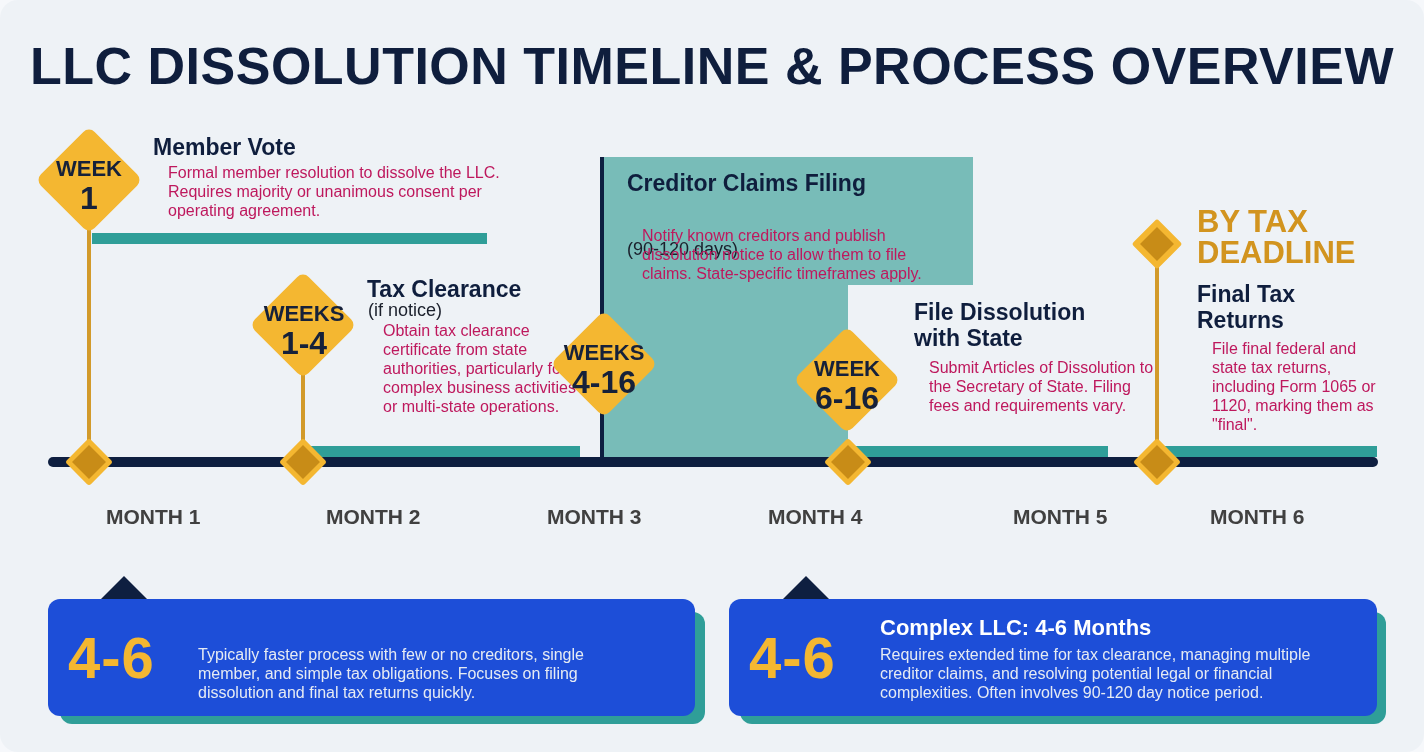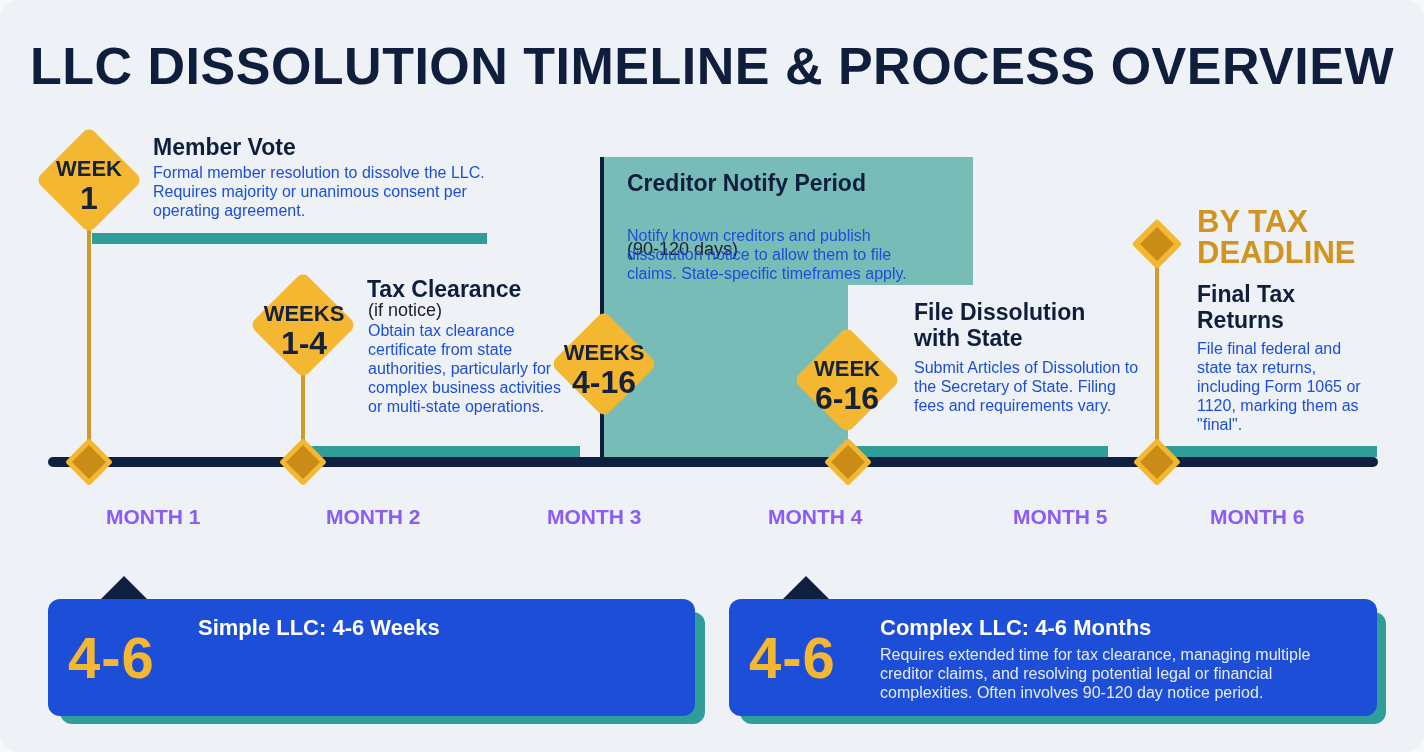--- a/index.html
+++ b/index.html
@@ -16,22 +16,22 @@
   
   .sign { position: absolute; width: 76px; height: 76px; background: #f4b731; transform: rotate(45deg); border-radius: 8px; }
   .sign-text { position: absolute; text-align: center; font-weight: 700; color: #16213a; line-height: 1; }
   .sign-text .s1 { font-size: 22px; display: block; }
   .sign-text .s2 { font-size: 32px; display: block; margin-top: 2px; }
   
   .node { position: absolute; width: 34px; height: 34px; background: #c88c17; border: 5px solid #f4b731; transform: rotate(45deg); border-radius: 3px; }
   .node-lg { position: absolute; width: 36px; height: 36px; background: #c88c17; border: 6px solid #f4b731; transform: rotate(45deg); border-radius: 3px; }
   .ev-title { position: absolute; font-weight: 700; font-size: 23px; color: #0f1e3d; line-height: 1.15; }
   .ev-sub { position: absolute; font-size: 18px; color: #1a1f2b; line-height: 1.1; }
-  .ev-desc { position: absolute; font-size: 16px; color: #1d4ed8; line-height: 1.18; }
-  .month { position: absolute; top: 505px; font-weight: 700; font-size: 21px; color: #8b5cf6; }
+  .ev-desc { position: absolute; font-size: 16px; color: #be185d; line-height: 1.18; margin-left: 15px; }
+  .month { position: absolute; top: 505px; font-weight: 700; font-size: 21px; color: #404040; }
   .deadline { position: absolute; font-weight: 700; font-size: 31px; color: #d2941f; line-height: 1.0; }
   
   .card-shadow { position: absolute; background: #2f9e98; border-radius: 12px; }
   .card { position: absolute; background: #1d4ed8; border-radius: 12px; }
   .card-pointer { position: absolute; width: 0; height: 0; border-left: 24px solid transparent; border-right: 24px solid transparent; border-bottom: 24px solid #0e1f40; }
   .card-big { position: absolute; font-weight: 700; font-size: 58px; color: #f4b731; letter-spacing: 1px; }
   .card-title { position: absolute; font-weight: 700; font-size: 22px; color: #ffffff; }
   .card-desc { position: absolute; font-size: 16px; color: #e6ebf3; line-height: 1.2; }
 </style>
 </head>
@@ -71,21 +71,21 @@
 </div>
 <div class="ev-title" style="left:367px; top:276px;">Tax Clearance</div>
 <div class="ev-sub" style="left:368px; top:301px;">(if notice)</div>
 <div class="ev-desc" style="left:368px; top:322px; width:200px;">Obtain tax clearance certificate from state authorities, particularly for complex business activities or multi-state operations.</div>
 
 <div class="sign" style="left:566px; top:326px;"></div>
 <div class="sign-text" style="left:560px; top:342px; width:88px;">
   <span class="s1">WEEKS</span>
   <span class="s2">4-16</span>
 </div>
-<div class="ev-title" style="left:627px; top:170px;">Creditor Notify Period</div>
+<div class="ev-title" style="left:627px; top:170px;">Creditor Claims Filing</div>
 <div class="ev-sub" style="left:627px; top:199px;margin-top:41px;">(90-120 days)</div>
 <div class="ev-desc" style="left:627px; top:227px; width:290px;">Notify known creditors and publish dissolution notice to allow them to file claims. State-specific timeframes apply.</div>
 
 <div class="sign" style="left:809px; top:342px;"></div>
 <div class="sign-text" style="left:803px; top:358px; width:88px;">
   <span class="s1">WEEK</span>
   <span class="s2">6-16</span>
 </div>
 <div class="ev-title" style="left:914px; top:299px; width:200px;">File Dissolution with State</div>
 <div class="ev-desc" style="left:914px; top:359px; width:230px;">Submit Articles of Dissolution to the Secretary of State. Filing fees and requirements vary.</div>
@@ -107,21 +107,21 @@
 <div class="month" style="left:326px;">MONTH 2</div>
 <div class="month" style="left:547px;">MONTH 3</div>
 <div class="month" style="left:768px;">MONTH 4</div>
 <div class="month" style="left:989px;margin-left:24px;">MONTH 5</div>
 <div class="month" style="left:1210px;">MONTH 6</div>
 
 <div class="card-shadow" style="left:60px; top:612px; width:645px; height:112px;"></div>
 <div class="card-pointer" style="left:100px; top:576px;"></div>
 <div class="card" style="left:48px; top:599px; width:647px; height:117px;">
   <div class="card-big" style="left:20px; top:25px;">4-6</div>
-  <div class="card-title" style="left:150px; top:16px;">Simple LLC: 4-6 Weeks</div>
+  <div class="card-desc" style="left:150px; top:46px; width:440px;">Typically faster process with few or no creditors, single member, and simple tax obligations. Focuses on filing dissolution and final tax returns quickly.</div>
 </div>
 
 <div class="card-shadow" style="left:740px; top:612px; width:646px; height:112px;"></div>
 <div class="card-pointer" style="left:782px; top:576px;"></div>
 <div class="card" style="left:729px; top:599px; width:648px; height:117px;">
   <div class="card-big" style="left:20px; top:25px;">4-6</div>
   <div class="card-title" style="left:151px; top:16px;">Complex LLC: 4-6 Months</div>
   <div class="card-desc" style="left:151px; top:46px; width:480px;">Requires extended time for tax clearance, managing multiple creditor claims, and resolving potential legal or financial complexities. Often involves 90-120 day notice period.</div>
 </div>
 

